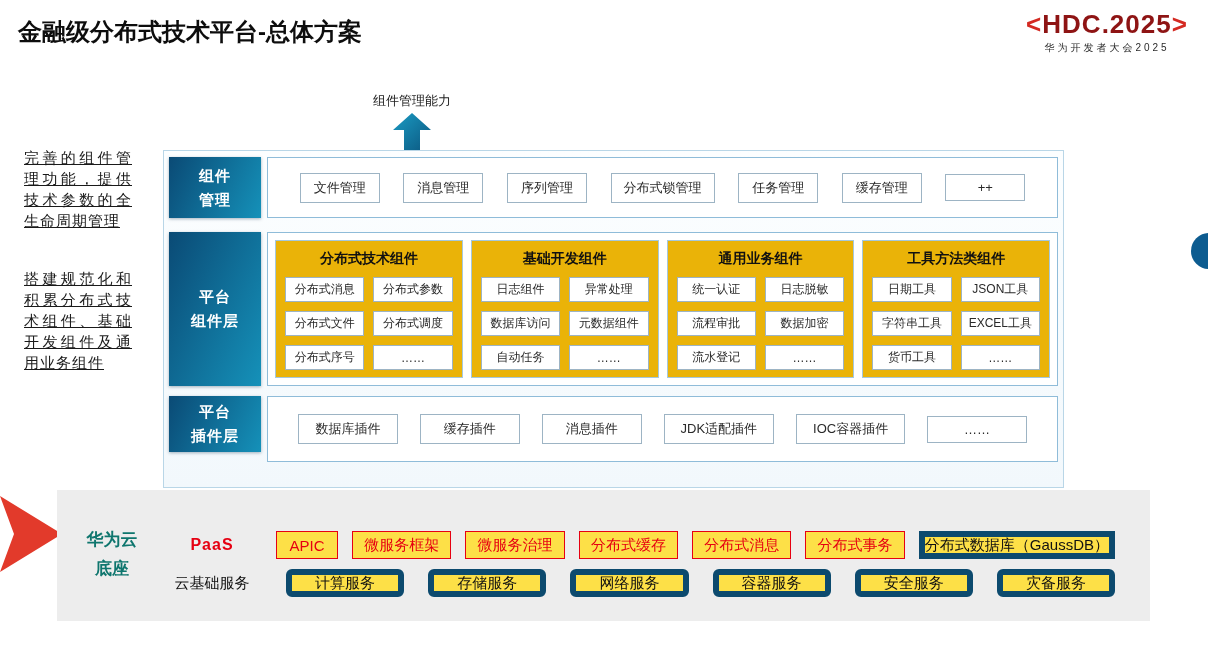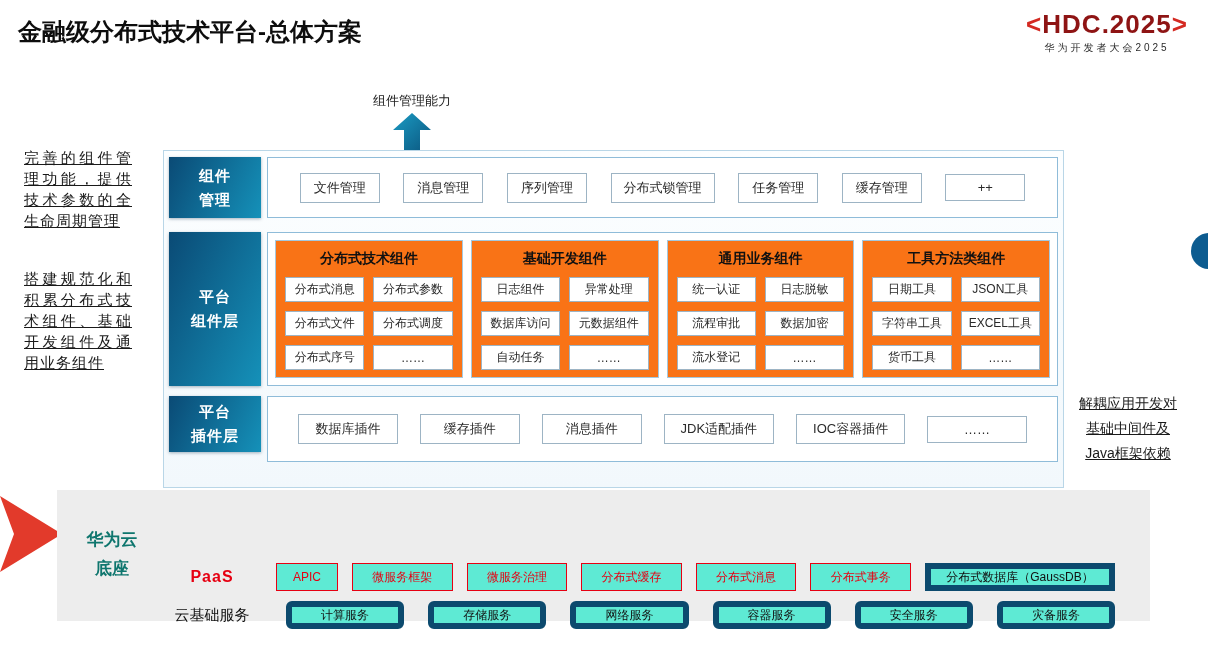--- a/index.html
+++ b/index.html
@@ -41,39 +41,39 @@
                    display:flex; align-items:center; }
   .lc1 { left:267px; top:157px; width:791px; height:61px; justify-content:space-evenly; padding:0 8px; }
   .lc2 { left:267px; top:232px; width:791px; height:154px; gap:8px; padding:7px; align-items:stretch; }
   .lc3 { left:267px; top:396px; width:791px; height:66px; justify-content:space-evenly; padding:0 8px; }
 
   .chip { border:1px solid #9db4c4; background:#fff; color:#2a2a2a; font-size:13px;
           padding:5px 12px; text-align:center; white-space:nowrap; }
   .lc1 .chip { min-width:80px; }
   .lc3 .chip { min-width:100px; padding:5px 16px; }
 
-  .group { flex:1; border:1px solid #a5c8dd; background:#f97316; padding:8px 9px 9px;
+  .group { flex:1; border:1px solid #a5c8dd; background:#eab308; padding:8px 9px 9px;
            display:flex; flex-direction:column; min-width:0; }
   .group-title { font-size:14px; font-weight:bold; color:#111; text-align:center; margin:1px 0 9px; }
   .group-grid { display:grid; grid-template-columns:1fr 1fr; gap:9px; flex:1; }
   .group-grid .chip { font-size:12px; padding:3px 2px; display:flex; align-items:center;
                       justify-content:center; overflow:hidden; }
 
   .cloud-panel { position:absolute; left:57px; top:490px; width:1093px; height:131px; background:#ededed; }
   .cloud-label { position:absolute; left:22px; top:36px; width:66px; font-size:17px; font-weight:bold;
                  color:#0f766e; line-height:1.7; white-space:pre-line; text-align:center; }
   .cloud-row { position:absolute; left:105px; right:35px; height:28px; display:flex;
-               align-items:stretch; gap:14px;margin-top:32px; }
+               align-items:stretch; gap:14px; }
   .row-paas { top:41px; }
   .row-iaas { top:79px; gap:24px; }
   .row-label { flex:0 0 100px; display:flex; align-items:center; justify-content:center; }
   .paas-label { color:#e60012; font-weight:bold; font-size:16px; letter-spacing:1px; }
   .iaas-label { color:#111; font-size:15px; }
-  .cloud-chip { display:flex; align-items:center; justify-content:center; background:#5eead4;
-                font-size:12px; white-space:nowrap; }
+  .cloud-chip { display:flex; align-items:center; justify-content:center; background:#fde047;
+                font-size:15px; white-space:nowrap; }
   .chip-red { border:1px solid #e60012; color:#e60012; flex:1; }
   .chip-apic { flex:0 0 62px; }
   .chip-dark { border:6px solid #0c4a6e; color:#111; }
   .chip-gauss { flex:0 0 190px; }
   .row-iaas .chip-dark { flex:1;border-radius:6px; }
 
   .red-arrow { position:absolute; left:0; top:496px; }
   .side-circle { position:absolute; left:1191px; top:233px; width:36px; height:36px;
                  border-radius:50%; background:#0d5c90; }
 </style>
@@ -99,21 +99,20 @@
           <stop offset="0" stop-color="#1b9cc4"></stop>
           <stop offset="1" stop-color="#0b567f"></stop>
         </linearGradient>
       </defs>
       <polygon points="19,0 38,17 27,17 27,38 11,38 11,17 0,17" fill="url(#agrad)"></polygon>
     </svg>
   </div>
 
   <div class="note note1">完善的组件管理功能，提供技术参数的全生命周期管理</div>
   <div class="note note2">搭建规范化和积累分布式技术组件、基础开发组件及通用业务组件</div>
-  <div class="note note3">解耦应用开发对基础中间件及Java框架依赖</div>
 
   <div class="diagram"></div>
 
   <div class="layer-label ll1">组件
 管理</div>
   <div class="layer-content lc1">
     <div class="chip">文件管理</div>
     <div class="chip">消息管理</div>
     <div class="chip">序列管理</div>
     <div class="chip">分布式锁管理</div>

